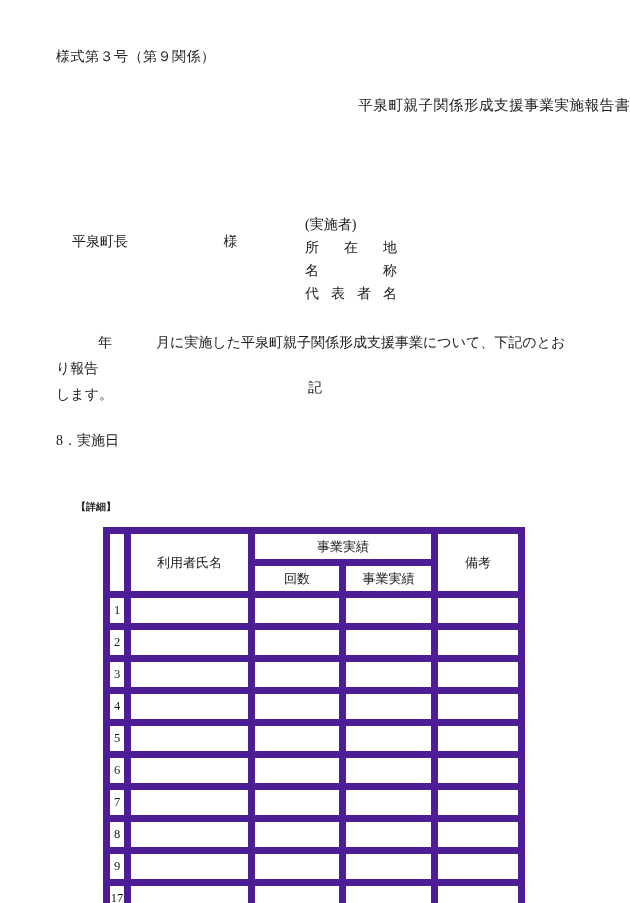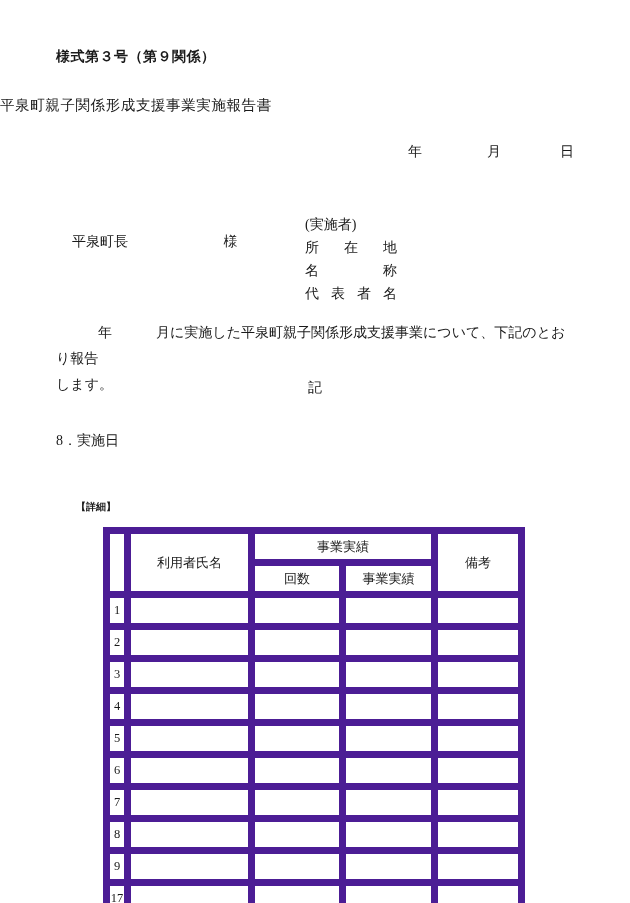--- a/index.html
+++ b/index.html
@@ -20,28 +20,27 @@
   }
 
   
   .form-no {
     position: absolute;
     left: 56px;
     top: 48px;
     font-size: 14px;
     letter-spacing: 0.5px;
     white-space: nowrap;
-    font-weight: bold;
   }
   .doc-title {
     position: absolute;
     left: 0;
     top: 96px;
     width: 630px;
-    text-align: left;
+    text-align: right;
     font-size: 14.5px;
     letter-spacing: 0.6px;
     white-space: nowrap;
   }
   .date-line {
     position: absolute;
     left: 408px;
     top: 143px;
     font-size: 14px;
     white-space: nowrap;
@@ -85,21 +84,21 @@
     display: inline-block;
     width: 92px;
     text-align: justify;
     text-align-last: justify;
   }
 
   
   .body-para {
     position: absolute;
     left: 56px;
-    top: 320px;
+    top: 330px;
     width: 520px;
     font-size: 14px;
     line-height: 26px;
   }
   .body-para .indent { display: inline-block; width: 42px; }
   .body-para .gap-month { display: inline-block; width: 44px; }
 
   
   .ki-mark {
     position: absolute;
@@ -171,27 +170,20 @@
 </style>
 </head>
 <body>
 
 <div id="page">
 
   <div class="form-no">様式第３号（第９関係）</div>
 
   <div class="doc-title">平泉町親子関係形成支援事業実施報告書</div>
 
-  <div class="date-line">
-    <span>年</span>
-    <span class="date-gap-1"></span>
-    <span>月</span>
-    <span class="date-gap-2"></span>
-    <span>日</span>
-  </div>
 
   <div class="addressee">
     <span class="mayor">平泉町長</span>
     <span class="sama">様</span>
   </div>
 
   <div class="implementer">
     <div class="line">(実施者)</div>
     <div class="line">
       <span class="spread-3">所在地</span>

